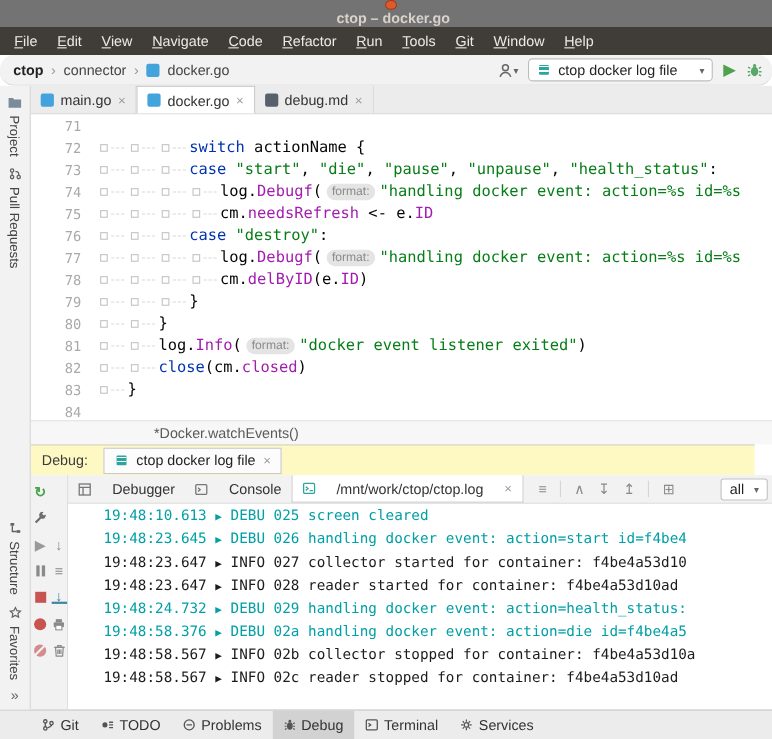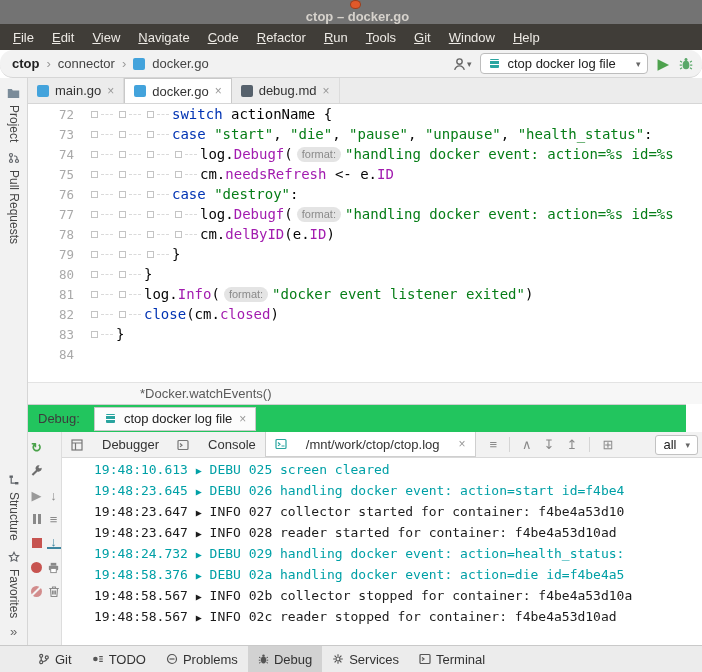--- a/index.html
+++ b/index.html
@@ -53,21 +53,21 @@
   .tb::before { content:""; position:absolute; left:3px; top:7px; width:5px; height:5px; border:1px solid #C4C4C4; }
   .tb::after { content:""; position:absolute; left:13px; right:3px; top:10px; border-top:1px dashed #DADADA; }
   .tok.k { color:#0033B3; } .tok.s { color:#067D17; } .tok.m { color:#a21caf; }
   .tok.b { color:#0033B3; } .tok.p { color:#060606; }
   .chip { flex:none; background:#E4E4E4; color:#8A8A8A; border-radius:8px; font:11px/15px "Liberation Sans",sans-serif; padding:0 5px; margin:0 4px; }
 
   
   #editor-crumb { top:382px; left:28px; height:22px; background:#F7F7F7; border-top:1px solid #E3E3E3; display:flex; align-items:center; padding-left:112px; font-size:13px; color:#5A5A5A; position:absolute; right:0; }
 
   
-  #debug-header { top:404px; left:28px; right:16px; height:28px; background:#22c55e; border-top:1px solid #CFCFCF; display:flex; align-items:center; padding-left:10px; position:absolute; }
+  #debug-header { top:404px; left:28px; right:16px; height:28px; background:#fef9c3; border-top:1px solid #CFCFCF; display:flex; align-items:center; padding-left:10px; position:absolute; }
   #debug-label { font-size:13px; color:#3C3C3C; }
   .session-tab { margin-left:14px; height:24px; background:#FCFCFC; border:1px solid #C9C9C9; display:flex; align-items:center; gap:7px; padding:0 9px; font-size:13px; color:#222; }
 
   
   #debug-toolbar { top:432px; left:62px; right:0; height:26px; background:#F2F2F2; border-bottom:1px solid #D9D9D9; display:flex; align-items:stretch; position:absolute; }
   .dtab { display:flex; align-items:center; gap:19px; padding:0 9px; font-size:13px; color:#333; }
   .dtab.active { background:#fff; border:1px solid #CFCFCF; border-top:none; }
   .tb-icons { display:flex; align-items:center; gap:12px; margin-left:14px; color:#8A8A8A; font-size:13px; }
   .vsep { width:1px; height:15px; background:#D5D5D5; }
   .filter-combo { align-self:center; margin-left:auto; margin-right:4px; height:20px; background:#fff; border:1px solid #C2C2C2; border-radius:3px; display:flex; align-items:center; gap:9px; padding:0 7px; font-size:13px; color:#222; }
@@ -198,20 +198,21 @@
   <span class="stripe-ico">
     <svg width="12" height="12" viewBox="0 0 12 12">
         <path d="M6 1.3l1.4 2.9 3.2.4-2.3 2.2.6 3.2L6 8.5 3.1 10l.6-3.2L1.4 4.6l3.2-.4z" fill="none" stroke="#5F6368" stroke-width="1.1"></path>
       </svg>
   </span>
   <span class="vlabel">Favorites</span>
   <span class="more-btn">»</span>
 </div>
 
 <div id="editor">
+    <div class="code-line"><span class="lnum">71</span></div>
     <div class="code-line"><span class="lnum">72</span><span class="tb"></span><span class="tb"></span><span class="tb"></span><span class="tok k">switch</span><span class="tok p"> actionName {</span></div>
     <div class="code-line"><span class="lnum">73</span><span class="tb"></span><span class="tb"></span><span class="tb"></span><span class="tok k">case</span><span class="tok p"> </span><span class="tok s">"start"</span><span class="tok p">, </span><span class="tok s">"die"</span><span class="tok p">, </span><span class="tok s">"pause"</span><span class="tok p">, </span><span class="tok s">"unpause"</span><span class="tok p">, </span><span class="tok s">"health_status"</span><span class="tok p">:</span></div>
     <div class="code-line"><span class="lnum">74</span><span class="tb"></span><span class="tb"></span><span class="tb"></span><span class="tb"></span><span class="tok p">log.</span><span class="tok m">Debugf</span><span class="tok p">(</span><span class="chip">format:</span><span class="tok s">"handling docker event: action=%s id=%s</span></div>
     <div class="code-line"><span class="lnum">75</span><span class="tb"></span><span class="tb"></span><span class="tb"></span><span class="tb"></span><span class="tok p">cm.</span><span class="tok m">needsRefresh</span><span class="tok p"> &lt;- </span><span class="tok p">e.</span><span class="tok m">ID</span></div>
     <div class="code-line"><span class="lnum">76</span><span class="tb"></span><span class="tb"></span><span class="tb"></span><span class="tok k">case</span><span class="tok p"> </span><span class="tok s">"destroy"</span><span class="tok p">:</span></div>
     <div class="code-line"><span class="lnum">77</span><span class="tb"></span><span class="tb"></span><span class="tb"></span><span class="tb"></span><span class="tok p">log.</span><span class="tok m">Debugf</span><span class="tok p">(</span><span class="chip">format:</span><span class="tok s">"handling docker event: action=%s id=%s</span></div>
     <div class="code-line"><span class="lnum">78</span><span class="tb"></span><span class="tb"></span><span class="tb"></span><span class="tb"></span><span class="tok p">cm.</span><span class="tok m">delByID</span><span class="tok p">(e.</span><span class="tok m">ID</span><span class="tok p">)</span></div>
     <div class="code-line"><span class="lnum">79</span><span class="tb"></span><span class="tb"></span><span class="tb"></span><span class="tok p">}</span></div>
     <div class="code-line"><span class="lnum">80</span><span class="tb"></span><span class="tb"></span><span class="tok p">}</span></div>
     <div class="code-line"><span class="lnum">81</span><span class="tb"></span><span class="tb"></span><span class="tok p">log.</span><span class="tok m">Info</span><span class="tok p">(</span><span class="chip">format:</span><span class="tok s">"docker event listener exited"</span><span class="tok p">)</span></div>
@@ -364,28 +365,28 @@
           <circle cx="5.5" cy="2.6" r="1.2" fill="#555"></circle>
           <ellipse cx="5.5" cy="7" rx="2.6" ry="3.4" fill="#555"></ellipse>
           <path d="M2.6 5l-1.6-.9M2.5 7.2H.8M2.6 9.2l-1.6 1M8.4 5l1.6-.9M8.5 7.2h1.7M8.4 9.2l1.6 1" stroke="#555" fill="none"></path>
         </svg>
       </span>
     <span>Debug</span>
   </div>
   <div class="sb-item">
     <span>
         <svg width="12" height="12" viewBox="0 0 12 12">
+          <rect x="1" y="1.5" width="10" height="9" rx="1" fill="none" stroke="#555" stroke-width="1.2"></rect>
+          <path d="M3 4.5l2 1.5L3 7.5" fill="none" stroke="#555" stroke-width="1.2"></path>
+        </svg>
+      </span>
+    <span>Terminal</span>
+  </div>
+  <div class="sb-item">
+    <span>
+        <svg width="12" height="12" viewBox="0 0 12 12">
           <circle cx="6" cy="6" r="2" fill="none" stroke="#555" stroke-width="1.2"></circle>
           <path d="M6 1.2v2M6 8.8v2M1.2 6h2M8.8 6h2M2.6 2.6l1.4 1.4M8 8l1.4 1.4M9.4 2.6L8 4M4 8L2.6 9.4" stroke="#555" stroke-width="1.1"></path>
         </svg>
       </span>
     <span>Services</span>
   </div>
-  <div class="sb-item">
-    <span>
-        <svg width="12" height="12" viewBox="0 0 12 12">
-          <rect x="1" y="1.5" width="10" height="9" rx="1" fill="none" stroke="#555" stroke-width="1.2"></rect>
-          <path d="M3 4.5l2 1.5L3 7.5" fill="none" stroke="#555" stroke-width="1.2"></path>
-        </svg>
-      </span>
-    <span>Terminal</span>
-  </div>
 </div>
 
 </body></html>

